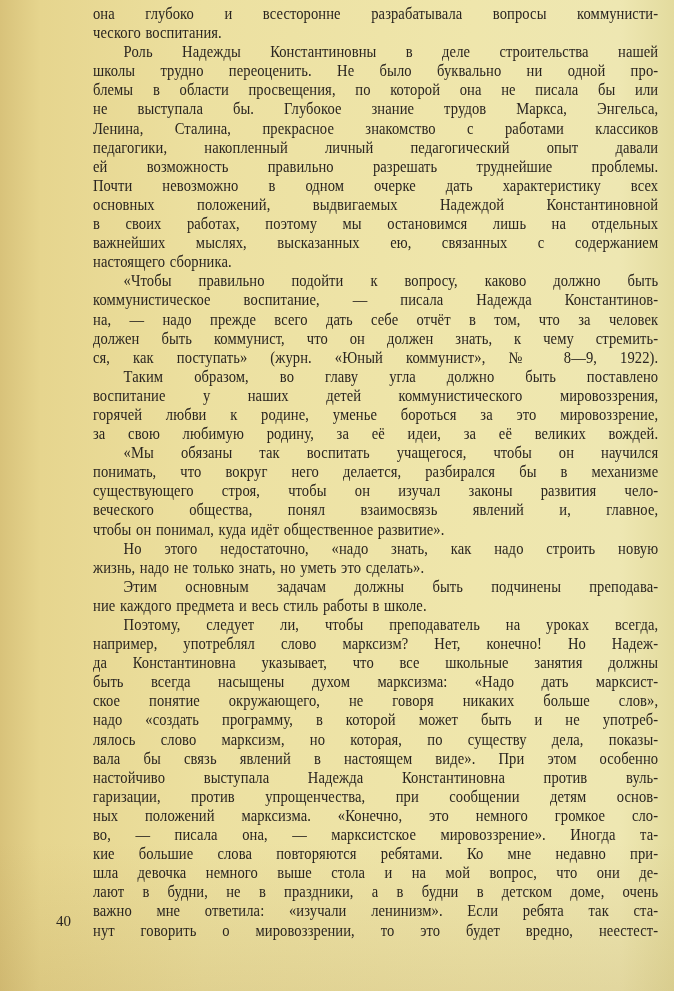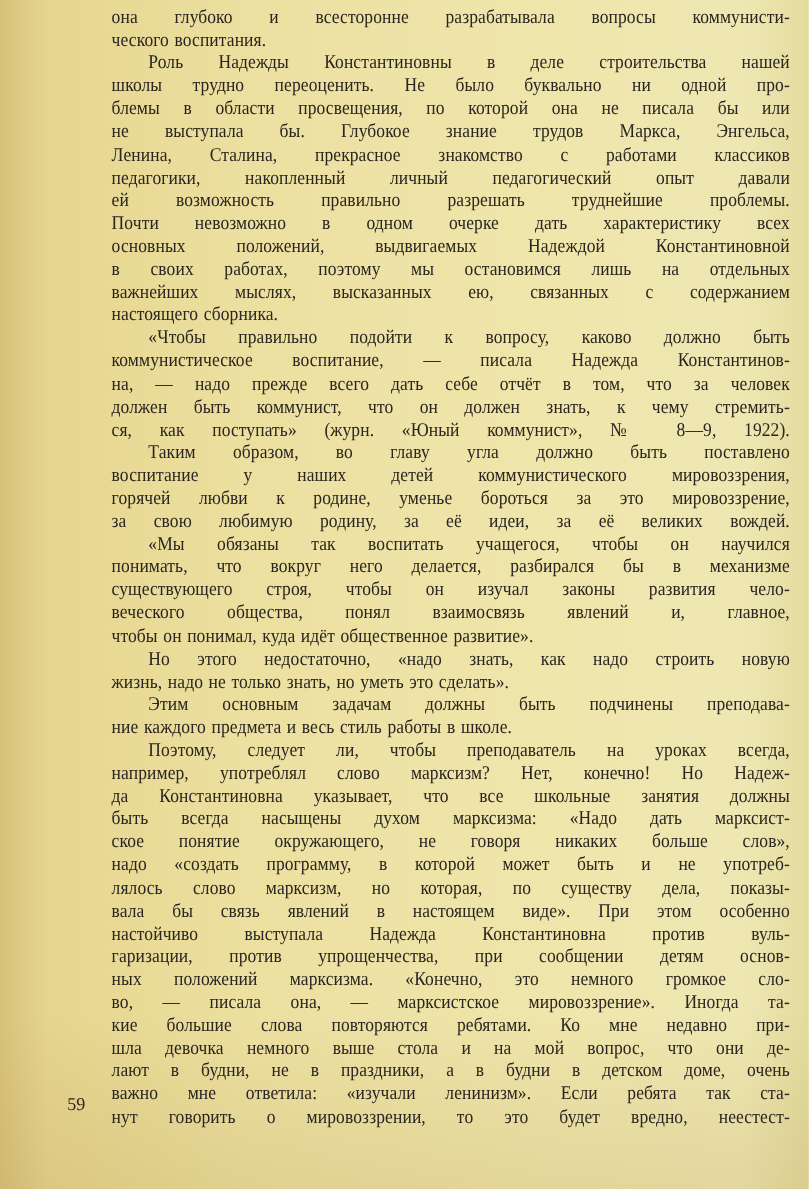--- a/index.html
+++ b/index.html
@@ -87,13 +87,13 @@
     <div class="line">гаризации, против упрощенчества, при сообщении детям основ-</div>
     <div class="line">ных положений марксизма. «Конечно, это немного громкое сло-</div>
     <div class="line">во, — писала она, — марксистское мировоззрение». Иногда та-</div>
     <div class="line">кие большие слова повторяются ребятами. Ко мне недавно при-</div>
     <div class="line">шла девочка немного выше стола и на мой вопрос, что они де-</div>
     <div class="line">лают в будни, не в праздники, а в будни в детском доме, очень</div>
     <div class="line">важно мне ответила: «изучали ленинизм». Если ребята так ста-</div>
     <div class="line">нут говорить о мировоззрении, то это будет вредно, неестест-</div>
   </div>
 
-<div class="pagenum">59</div>
+<div class="pagenum">40</div>
 
 </body></html>

